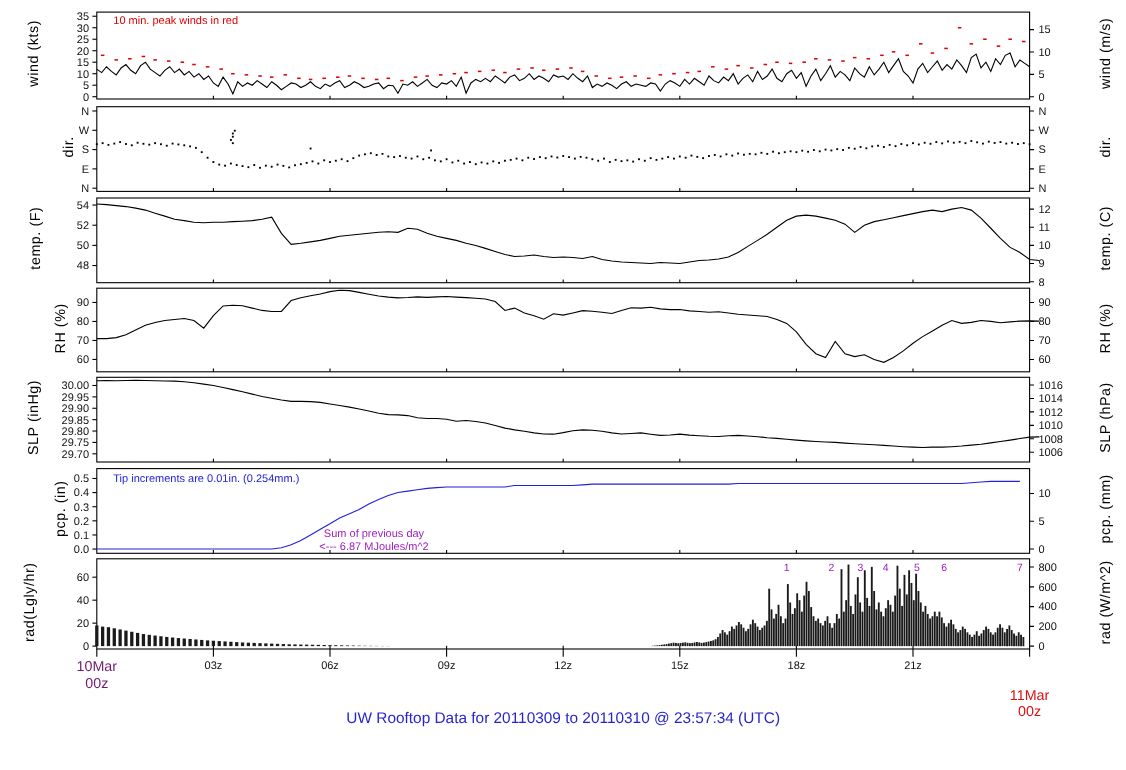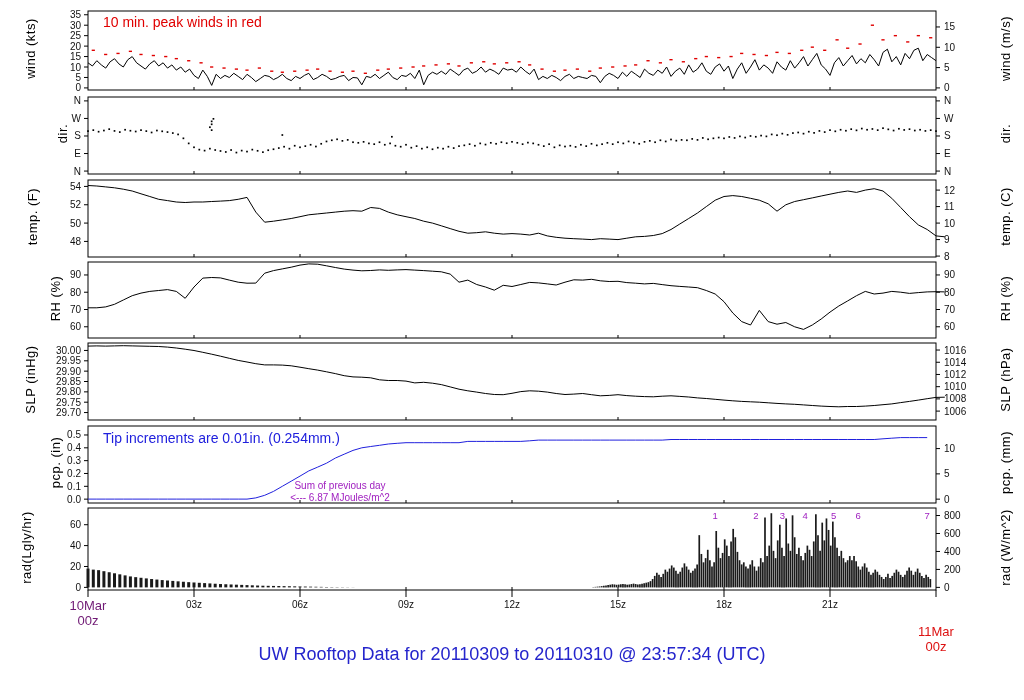--- a/index.html
+++ b/index.html
@@ -1,23 +1,23 @@
 <!DOCTYPE html>
 <html><head>
 <meta charset="utf-8">
 <style>
   html,body{margin:0;padding:0;background:#fff;}
   .stage{position:relative;width:1024px;height:700px;background:#fff;overflow:hidden;
          font-family:"Liberation Sans",sans-serif;}
   svg{position:absolute;left:0;top:0;}
   .ylab{position:absolute;width:150px;text-align:center;font-size:13px;color:#000;
         transform:rotate(-90deg);letter-spacing:0.5px;}
-  .note{position:absolute;font-size:14px;white-space:nowrap;}
+  .note{position:absolute;font-size:10px;white-space:nowrap;}
   .xdate{position:absolute;width:70px;text-align:center;font-size:13px;line-height:15px;}
-  .title{position:absolute;left:0;top:644px;width:1024px;text-align:center;font-size:18px;}
+  .title{position:absolute;left:0;top:644px;width:1024px;text-align:center;font-size:14px;}
   .radnote{position:absolute;left:240px;top:480px;width:200px;text-align:center;
            font-size:10px;line-height:12px;}
 </style>
 </head>
 <body>
 
 <div class="stage">
 
   <svg id="plot" width="1024" height="700">
       <g>

